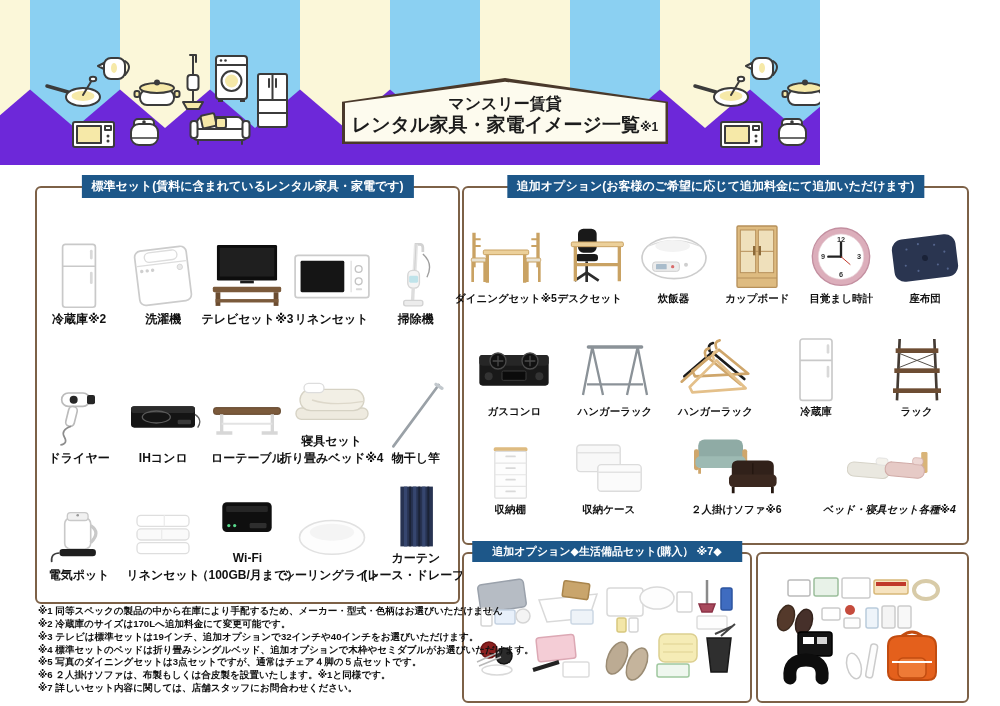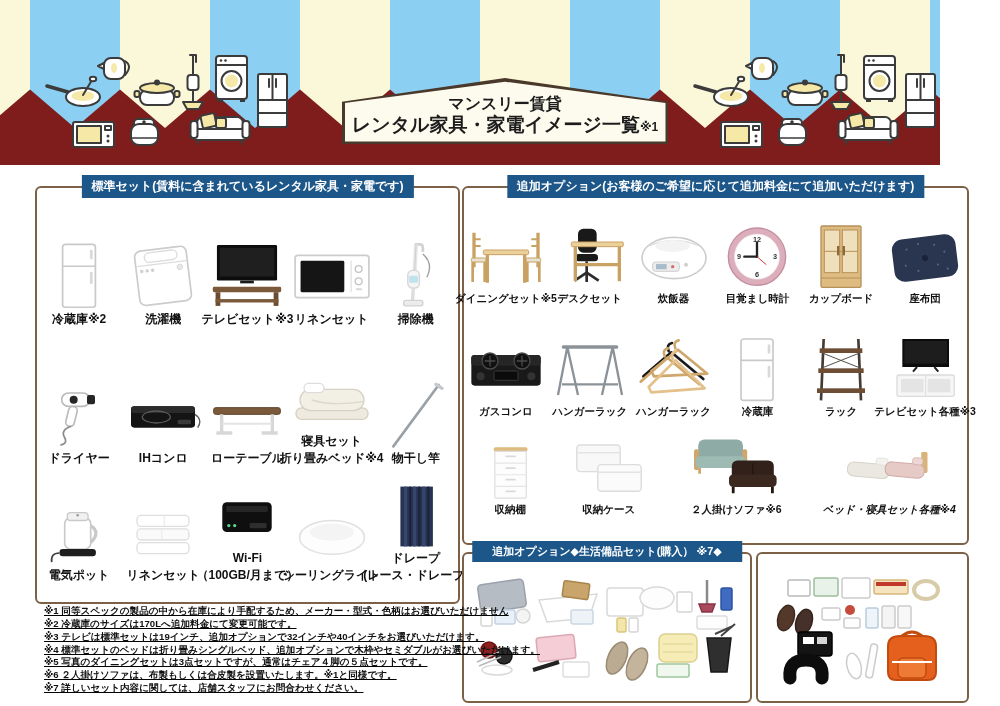--- a/index.html
+++ b/index.html
@@ -1,20 +1,20 @@
 <!DOCTYPE html>
 <html><head>
 <meta charset="utf-8">
 <style>
   html,body{margin:0;padding:0;background:#fff;}
   body{font-family:"Liberation Sans","DejaVu Sans",sans-serif;}
   .page{position:relative;width:1000px;height:706px;background:#fff;overflow:hidden;}
 
   
-  .banner{position:absolute;left:0;top:0;width:940px;height:165px;background:#7f1d1d;overflow:hidden;}
+  .banner{position:absolute;left:0;top:0;width:820px;height:165px;background:#6d28d9;overflow:hidden;}
   .awning{position:absolute;left:-60px;top:0;display:flex;}
   .stripe{width:90px;height:128px;clip-path:polygon(0 0,100% 0,100% 70%,50% 100%,0 70%);}
   .stripe:nth-child(odd){background:#fbf7d9;}
   .stripe:nth-child(even){background:#8bd0f2;}
   .cluster{position:absolute;top:50px;width:290px;height:107px;}
   .cluster.left{left:30px;}
   .cluster.right{left:678px;}
 
   .title-banner{position:absolute;left:342px;top:78px;width:326px;height:66px;}
   .tb-outer{position:absolute;inset:0;background:#4a392b;clip-path:polygon(0 36%,50% 0,100% 36%,100% 100%,0 100%);}
@@ -49,21 +49,21 @@
   .opt .r2{margin-top:16px;} .opt .r2 .pimg{width:80px;height:82px;}
   .opt .r3{margin-top:14px;} .opt .r3 .pimg{height:70px;}
   .opt .r3 .c-a{width:92px;} .opt .r3 .c-a .pimg{width:70px;}
   .opt .r3 .c-b{width:104px;} .opt .r3 .c-b .pimg{width:86px;}
   .opt .r3 .c-c{width:150px;} .opt .r3 .c-c .pimg{width:128px;}
   .opt .r3 .c-d{width:155px;font-style:italic;} .opt .r3 .c-d .pimg{width:136px;}
 
   .montage{display:block;margin:20px auto 0 auto;}
 
   
-  .footnotes{position:absolute;left:44px;top:605px;width:430px;text-decoration:underline;}
+  .footnotes{position:absolute;left:38px;top:605px;width:430px;}
   .fn{font-size:9.6px;font-weight:bold;color:#111;line-height:1.34;white-space:nowrap;}
 
   .defs{position:absolute;width:0;height:0;overflow:hidden;}
 </style>
 </head>
 <body>
 
 <svg class="defs" xmlns="http://www.w3.org/2000/svg" aria-hidden="true">
   <symbol id="sym-cluster" viewBox="0 0 290 107">
     <g fill="none" stroke="#3b3b3b" stroke-width="2" stroke-linecap="round" stroke-linejoin="round">
@@ -518,21 +518,21 @@
       <div class="cell">
           <svg class="pimg" viewBox="0 0 120 100" preserveAspectRatio="xMidYMax meet">
             <use href="#s-clight"></use>
           </svg>
           <div class="lbl">シーリングライト</div>
         </div>
       <div class="cell">
           <svg class="pimg" viewBox="0 0 120 100" preserveAspectRatio="xMidYMax meet">
             <use href="#s-curtain"></use>
           </svg>
-          <div class="lbl">ドレープ</div>
+          <div class="lbl">カーテン</div>
           <div class="lbl">(レース・ドレープ)</div>
         </div>
     </div>
   </div>
 
   <div class="panel opt">
     <div class="phead">追加オプション(お客様のご希望に応じて追加料金にて追加いただけます)</div>
     <div class="row r1">
       <div class="cell">
           <svg class="pimg" viewBox="0 0 120 100" preserveAspectRatio="xMidYMax meet">
@@ -547,29 +547,29 @@
           <div class="lbl">デスクセット</div>
         </div>
       <div class="cell">
           <svg class="pimg" viewBox="0 0 120 100" preserveAspectRatio="xMidYMax meet">
             <use href="#s-rice"></use>
           </svg>
           <div class="lbl">炊飯器</div>
         </div>
       <div class="cell">
           <svg class="pimg" viewBox="0 0 120 100" preserveAspectRatio="xMidYMax meet">
+            <use href="#s-cupboard"></use>
+          </svg>
+          <div class="lbl">カップボード</div>
+        </div>
+      <div class="cell">
+          <svg class="pimg" viewBox="0 0 120 100" preserveAspectRatio="xMidYMax meet">
             <use href="#s-clock"></use>
           </svg>
           <div class="lbl">目覚まし時計</div>
-        </div>
-      <div class="cell">
-          <svg class="pimg" viewBox="0 0 120 100" preserveAspectRatio="xMidYMax meet">
-            <use href="#s-cupboard"></use>
-          </svg>
-          <div class="lbl">カップボード</div>
         </div>
       <div class="cell">
           <svg class="pimg" viewBox="0 0 120 100" preserveAspectRatio="xMidYMax meet">
             <use href="#s-cushion"></use>
           </svg>
           <div class="lbl">座布団</div>
         </div>
     </div>
     <div class="row r2">
       <div class="cell">
@@ -594,26 +594,20 @@
           <svg class="pimg" viewBox="0 0 120 100" preserveAspectRatio="xMidYMax meet">
             <use href="#s-fridge"></use>
           </svg>
           <div class="lbl">冷蔵庫</div>
         </div>
       <div class="cell">
           <svg class="pimg" viewBox="0 0 120 100" preserveAspectRatio="xMidYMax meet">
             <use href="#s-rack"></use>
           </svg>
           <div class="lbl">ラック</div>
-        </div>
-      <div class="cell">
-          <svg class="pimg" viewBox="0 0 120 100" preserveAspectRatio="xMidYMax meet">
-            <use href="#s-tv2"></use>
-          </svg>
-          <div class="lbl">テレビセット各種※3</div>
         </div>
     </div>
     <div class="row r3">
       <div class="cell c-a">
           <svg class="pimg" viewBox="0 0 120 100" preserveAspectRatio="xMidYMax meet">
             <use href="#s-chest"></use>
           </svg>
           <div class="lbl">収納棚</div>
         </div>
       <div class="cell c-b">

